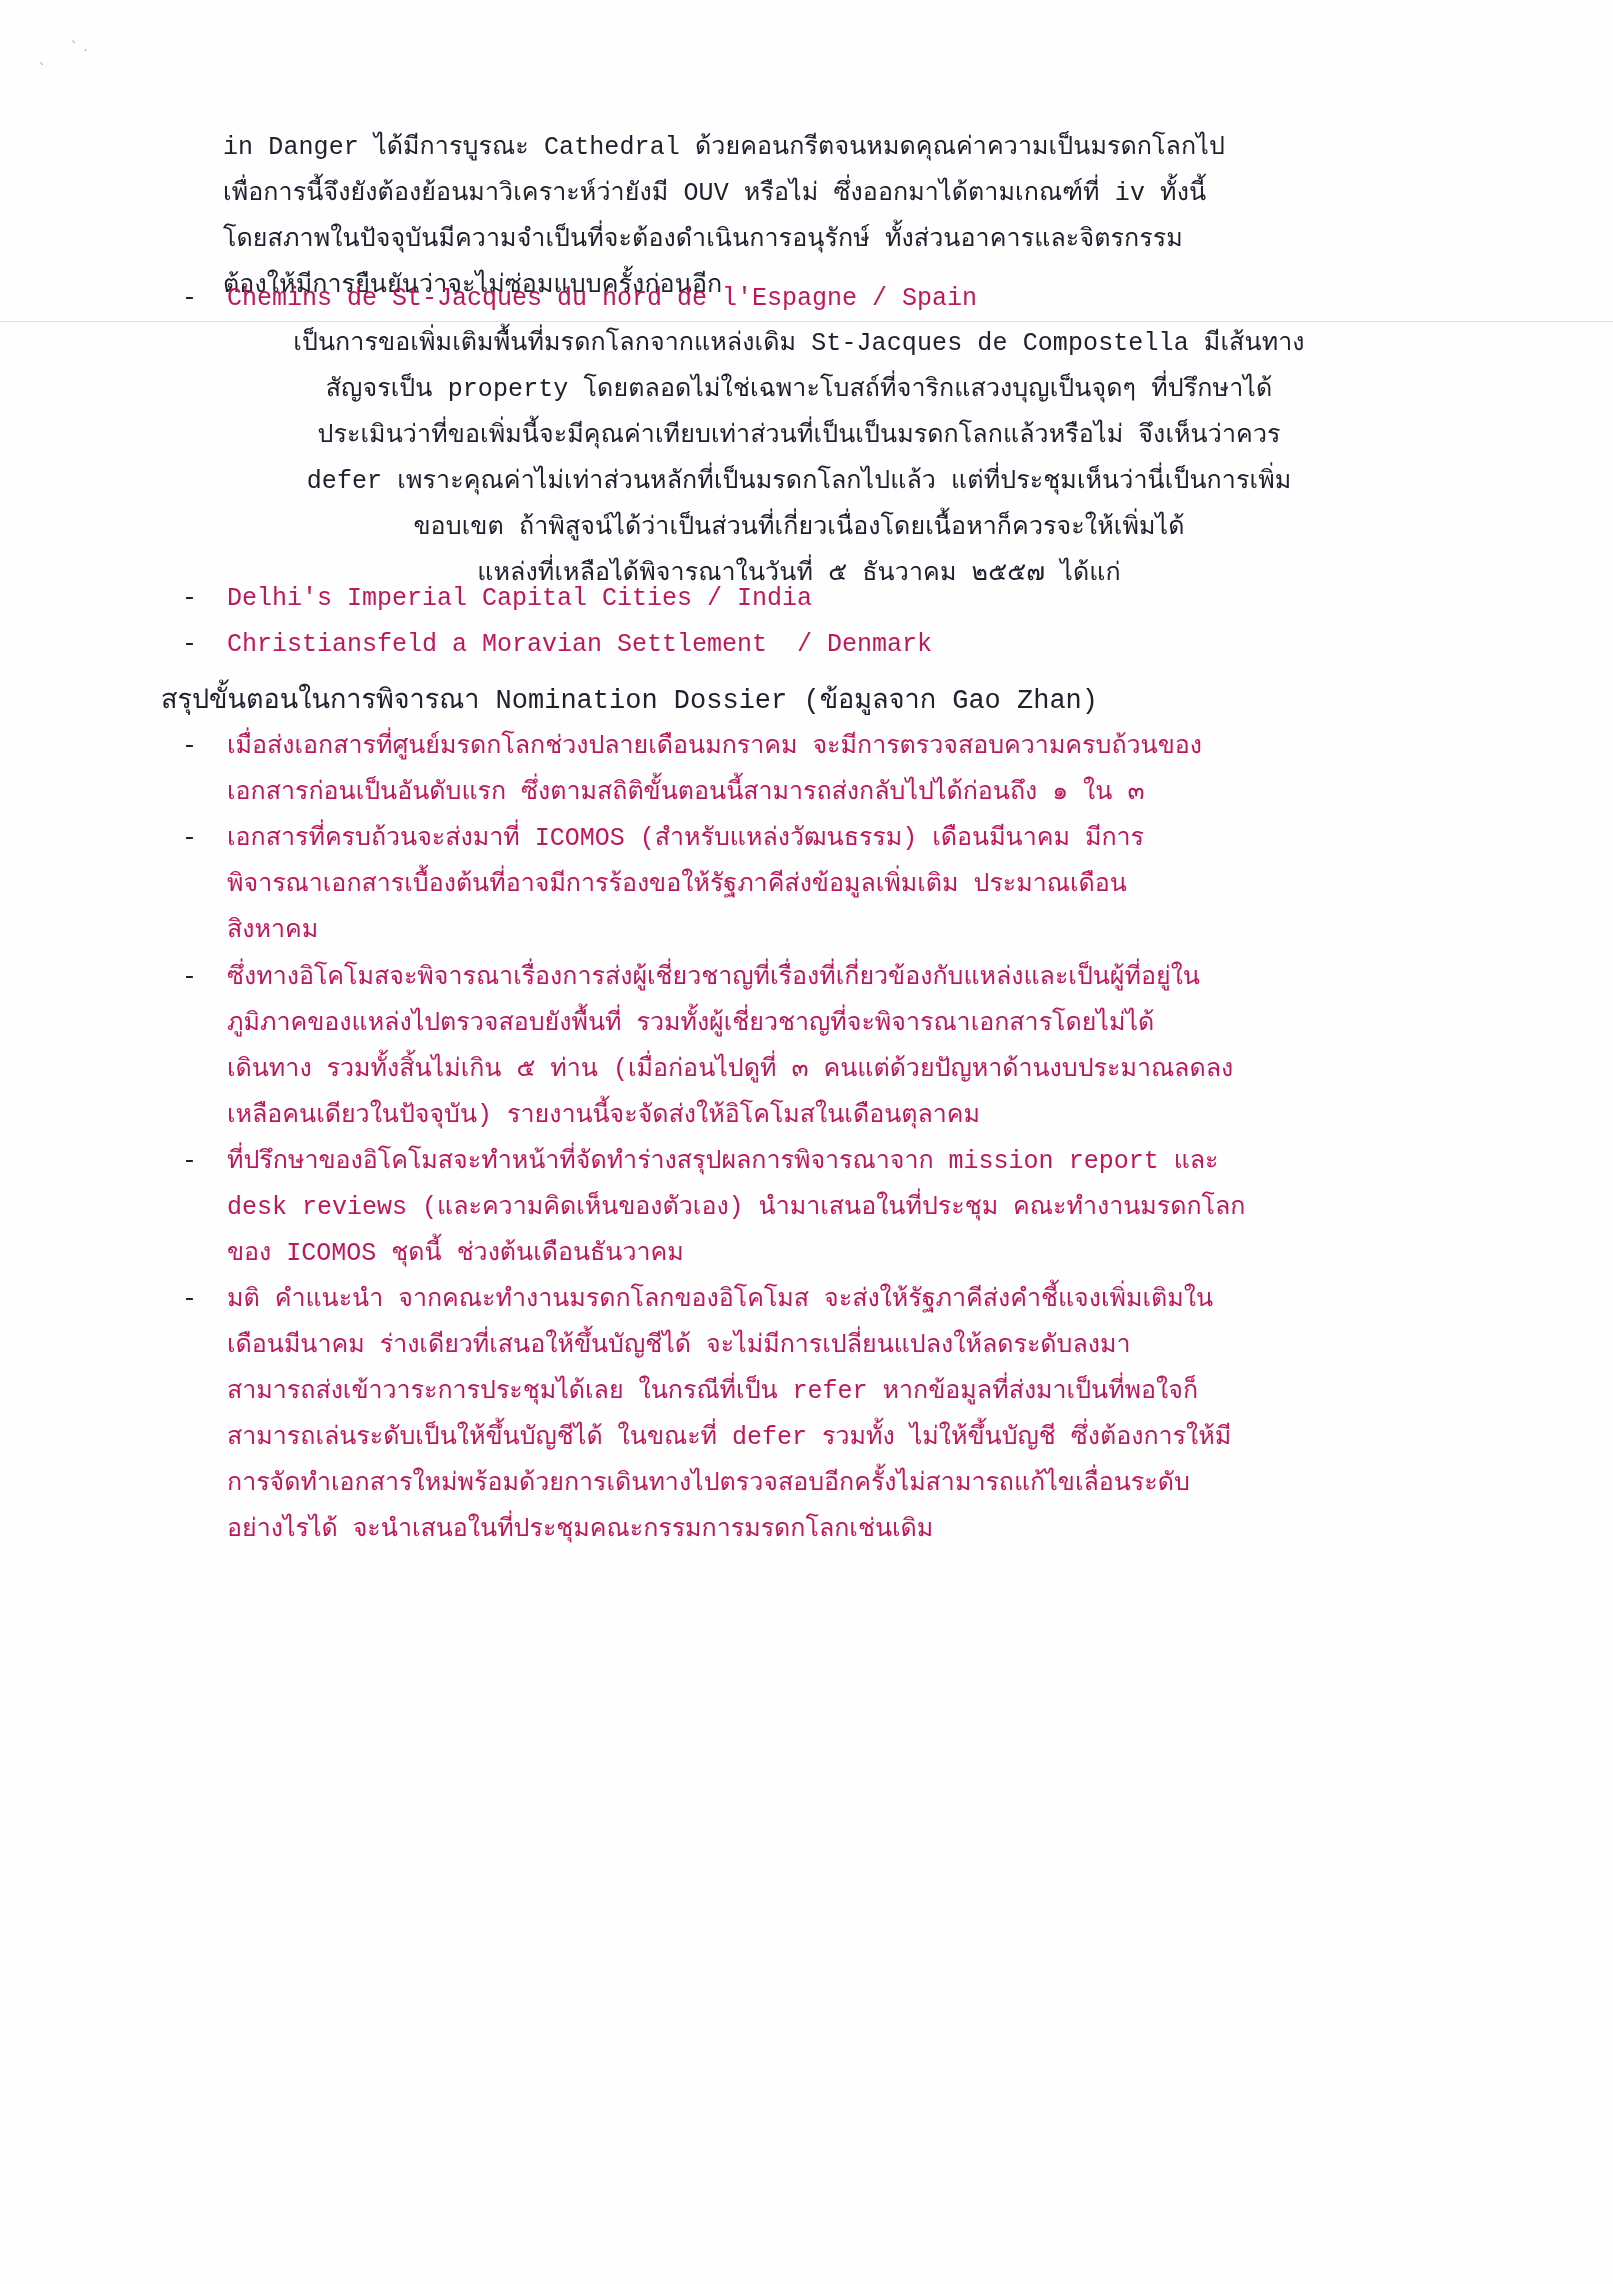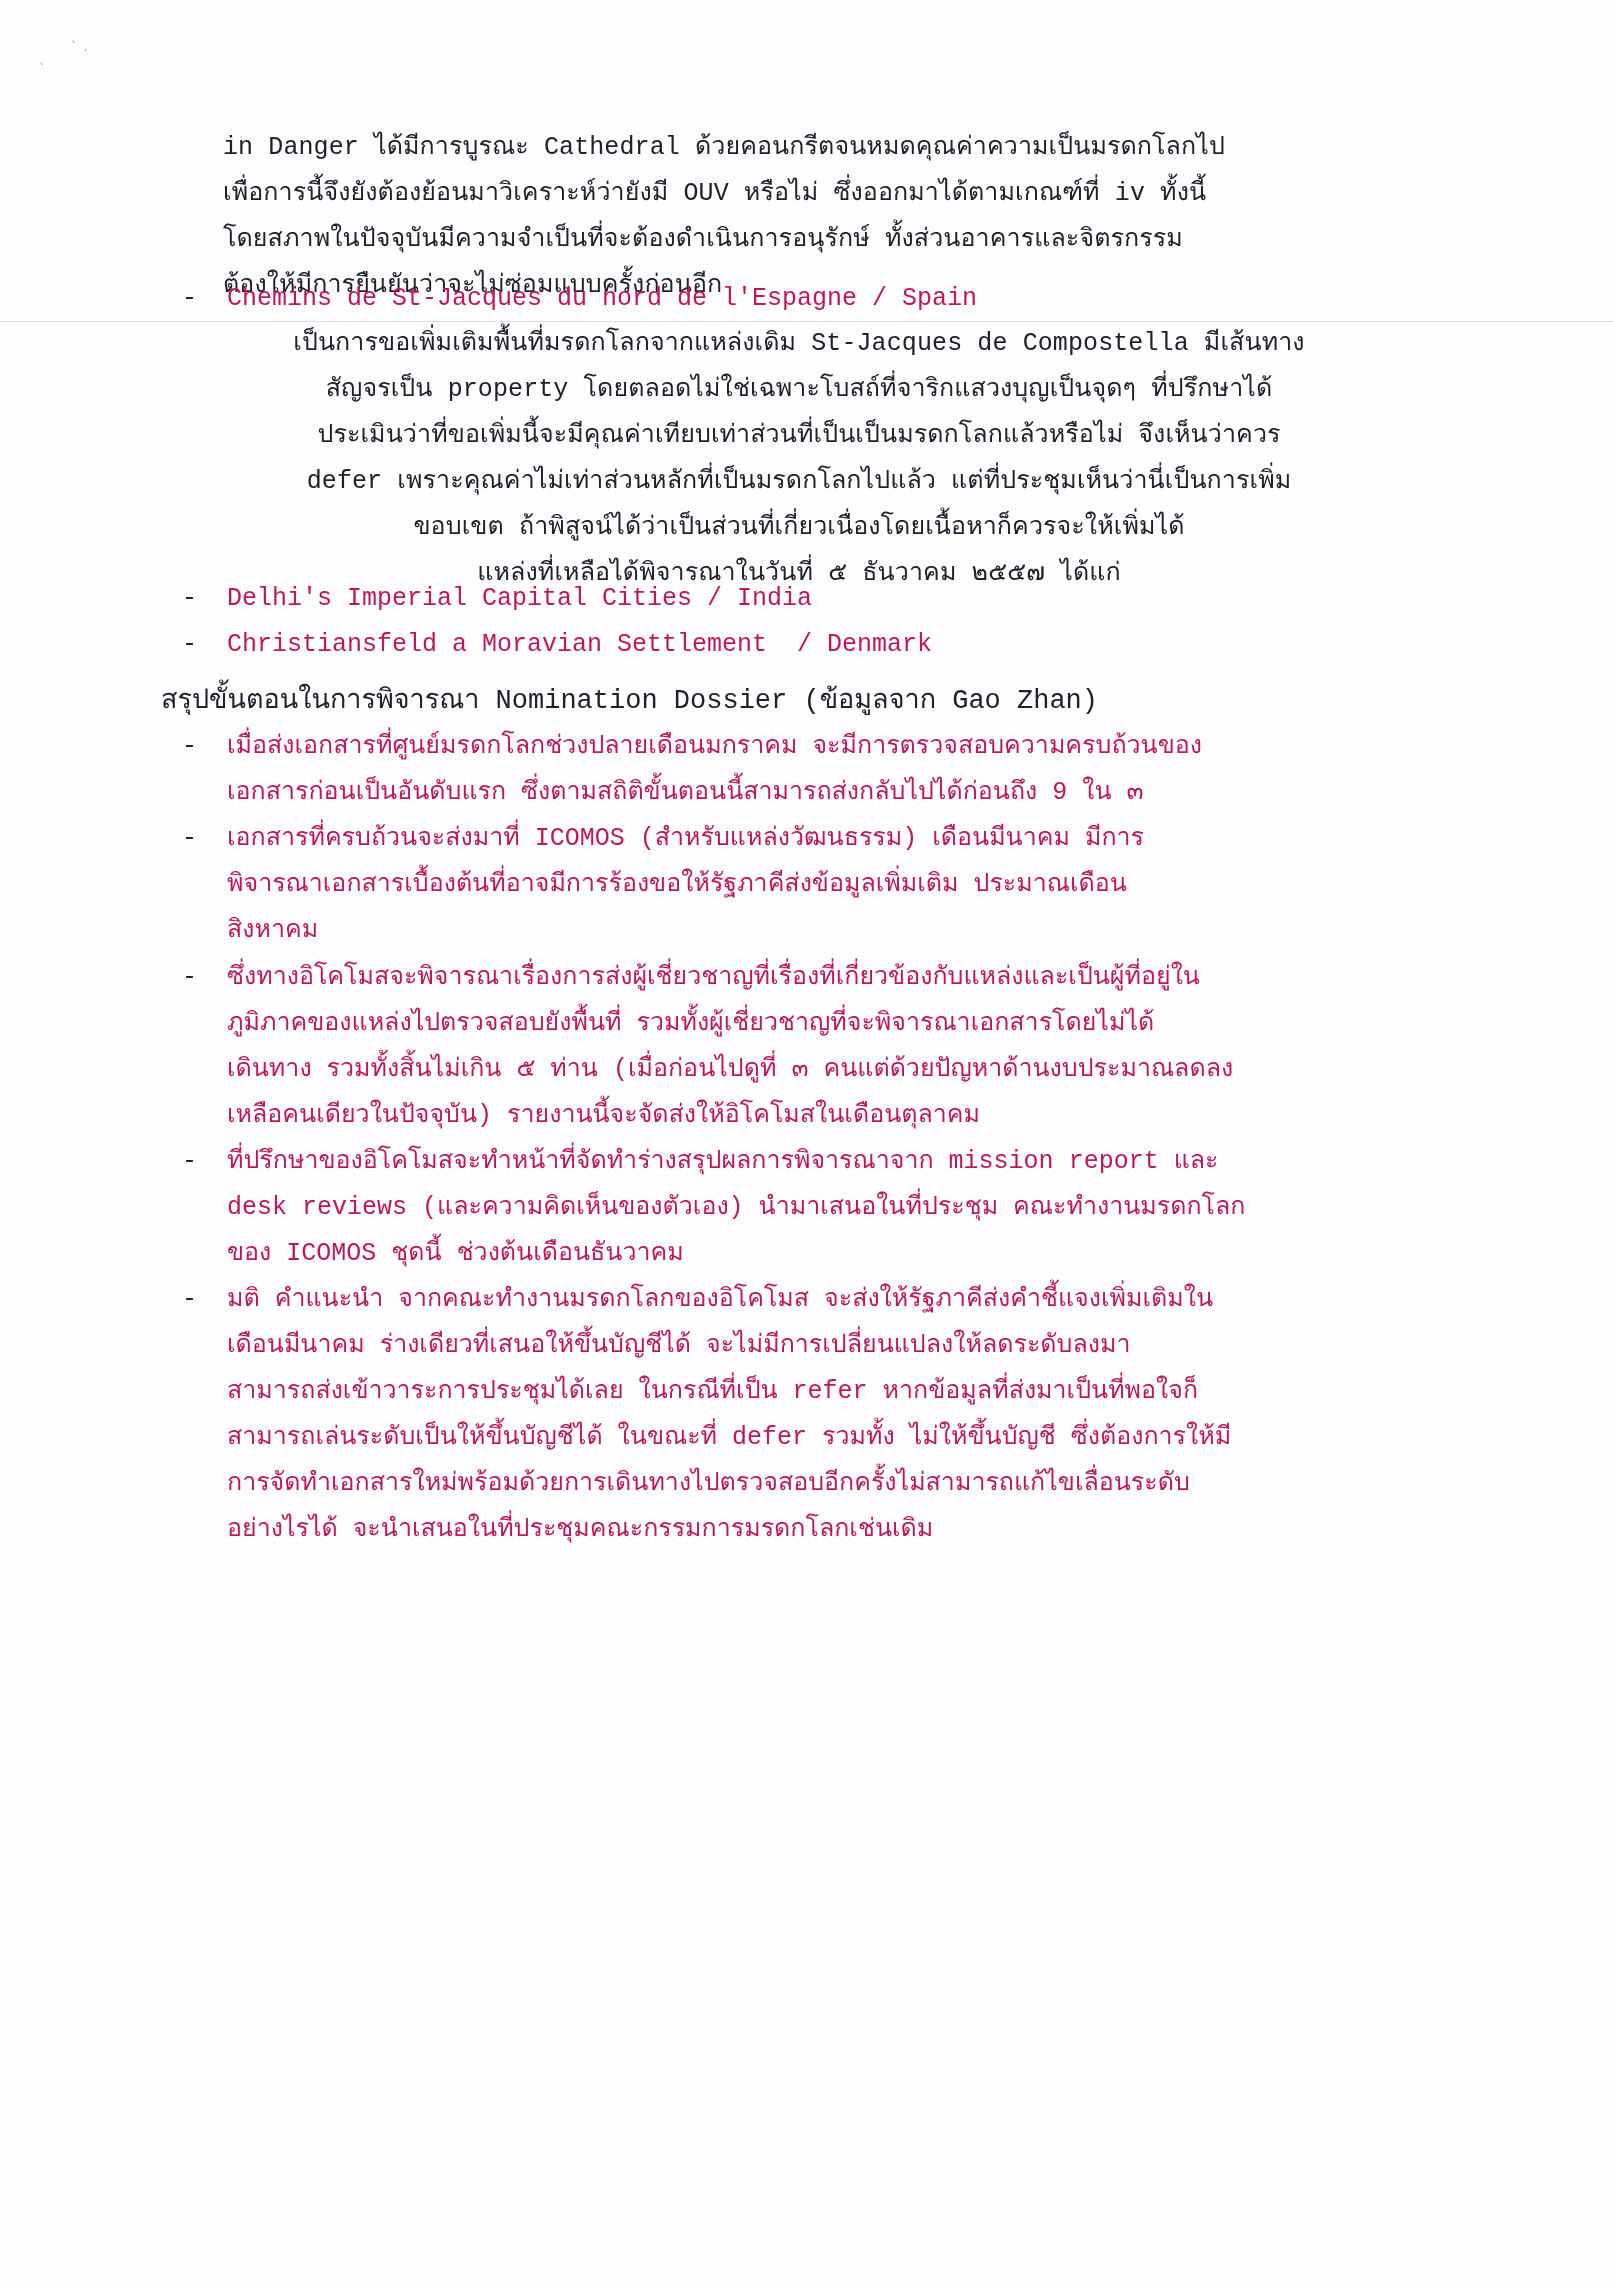--- a/index.html
+++ b/index.html
@@ -118,21 +118,21 @@
         <div class="bullet-text">Christiansfeld a Moravian Settlement  / Denmark</div>
       </div>
     </div>
 
     <div class="block heading" style="left:161px; top:678px; width:1235px;">สรุปขั้นตอนในการพิจารณา Nomination Dossier (ข้อมูลจาก Gao Zhan)</div>
 
     <div class="block" style="left:182px; top:724px; width:1206px;">
       <div class="bullet-row">
         <div class="dash">-</div>
         <div class="bullet-text">เมื่อส่งเอกสารที่ศูนย์มรดกโลกช่วงปลายเดือนมกราคม จะมีการตรวจสอบความครบถ้วนของ
-เอกสารก่อนเป็นอันดับแรก ซึ่งตามสถิติขั้นตอนนี้สามารถส่งกลับไปได้ก่อนถึง 9 ใน ๓</div>
+เอกสารก่อนเป็นอันดับแรก ซึ่งตามสถิติขั้นตอนนี้สามารถส่งกลับไปได้ก่อนถึง ๑ ใน ๓</div>
       </div>
     </div>
 
     <div class="block" style="left:182px; top:816px; width:1206px;">
       <div class="bullet-row">
         <div class="dash">-</div>
         <div class="bullet-text">เอกสารที่ครบถ้วนจะส่งมาที่ ICOMOS (สำหรับแหล่งวัฒนธรรม) เดือนมีนาคม มีการ
 พิจารณาเอกสารเบื้องต้นที่อาจมีการร้องขอให้รัฐภาคีส่งข้อมูลเพิ่มเติม ประมาณเดือน
 สิงหาคม</div>
       </div>

